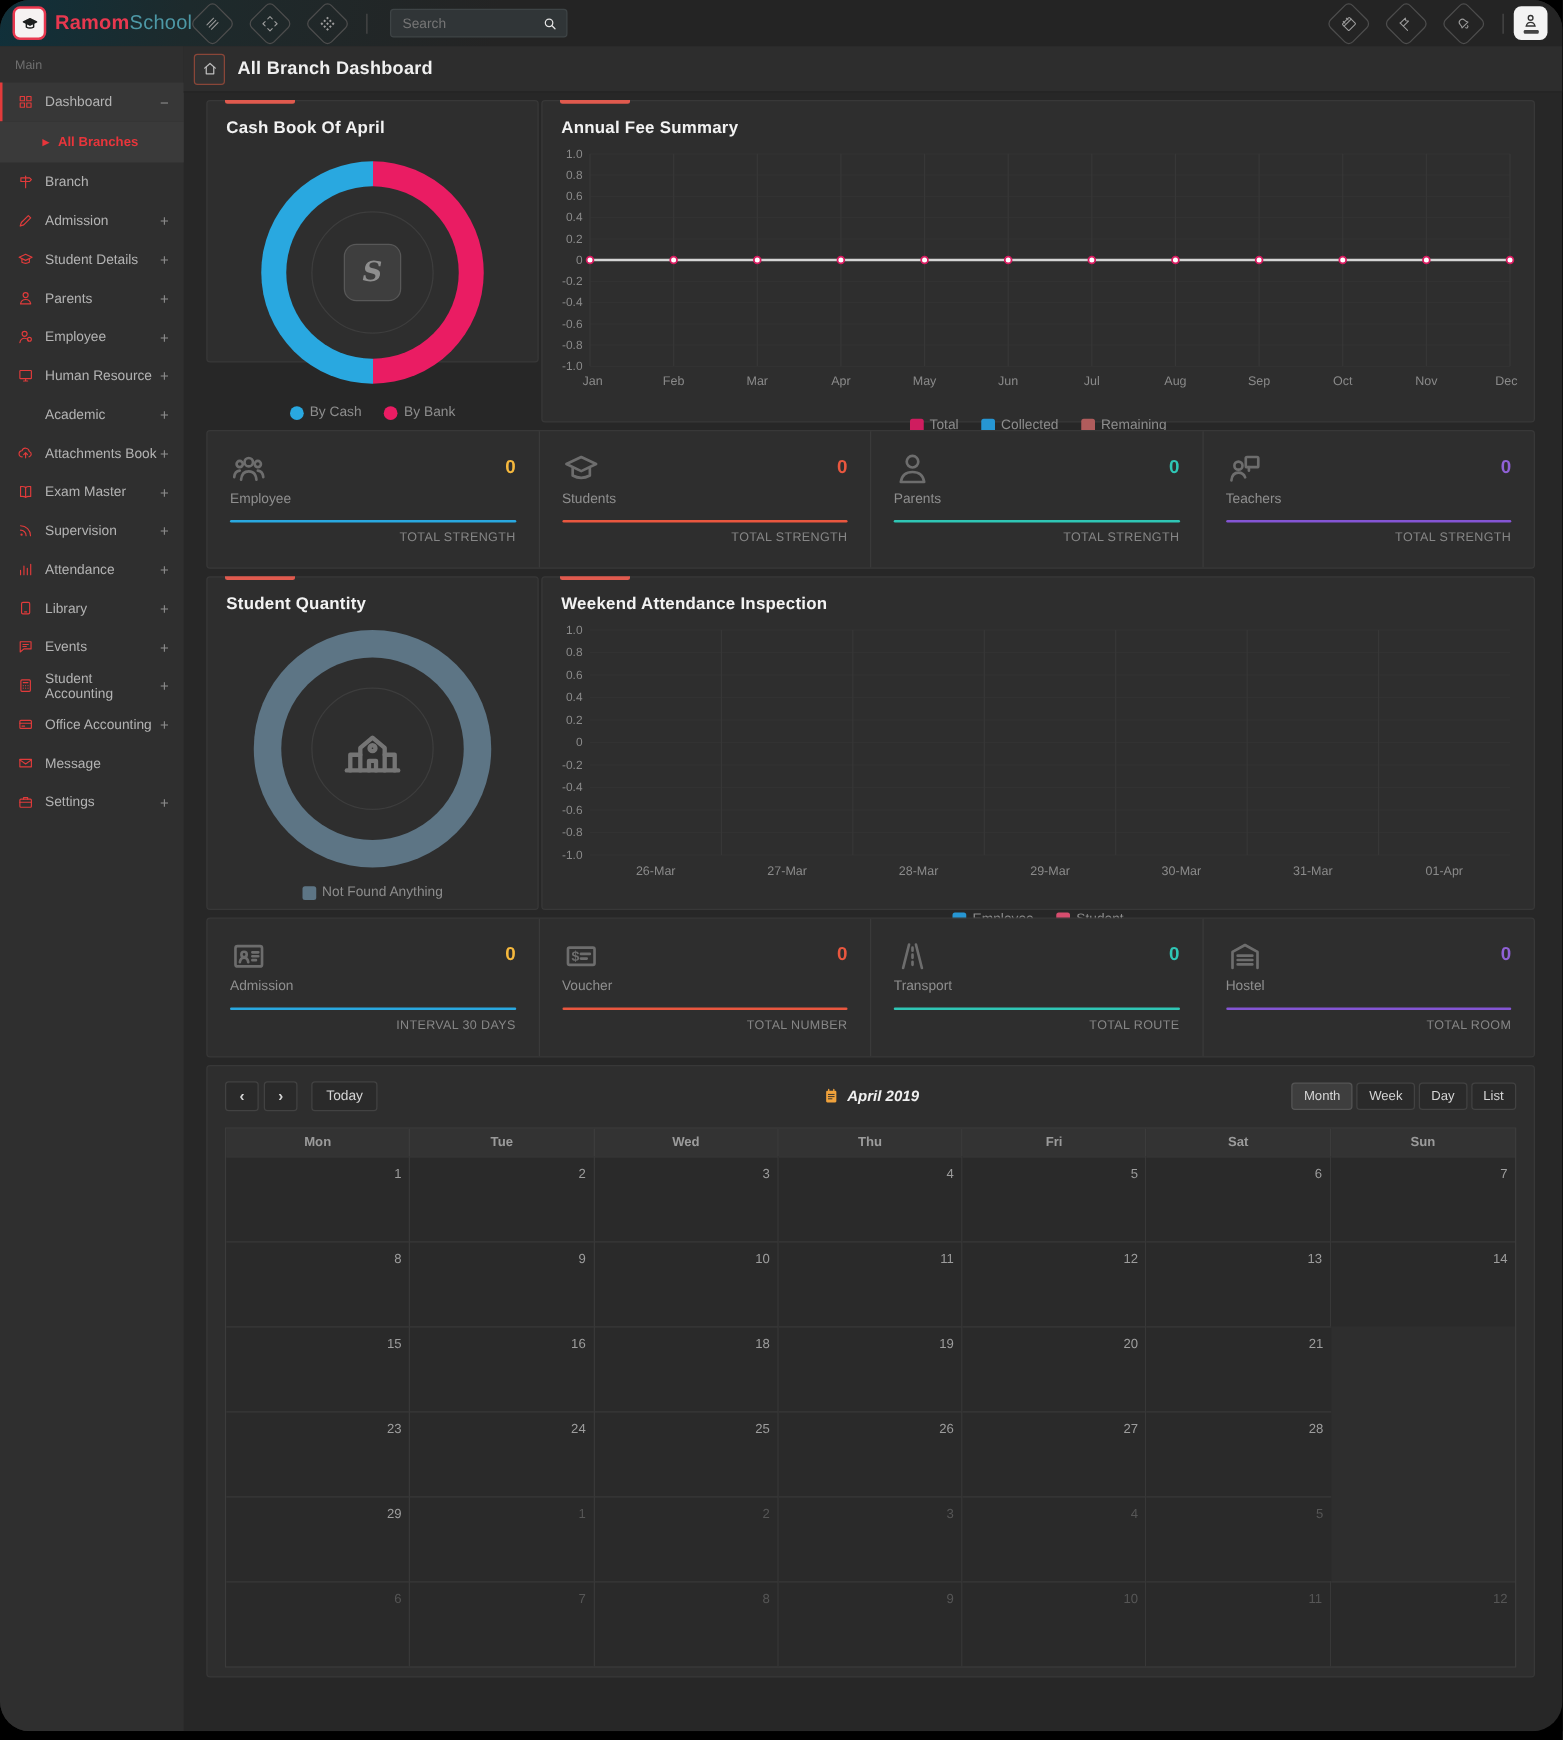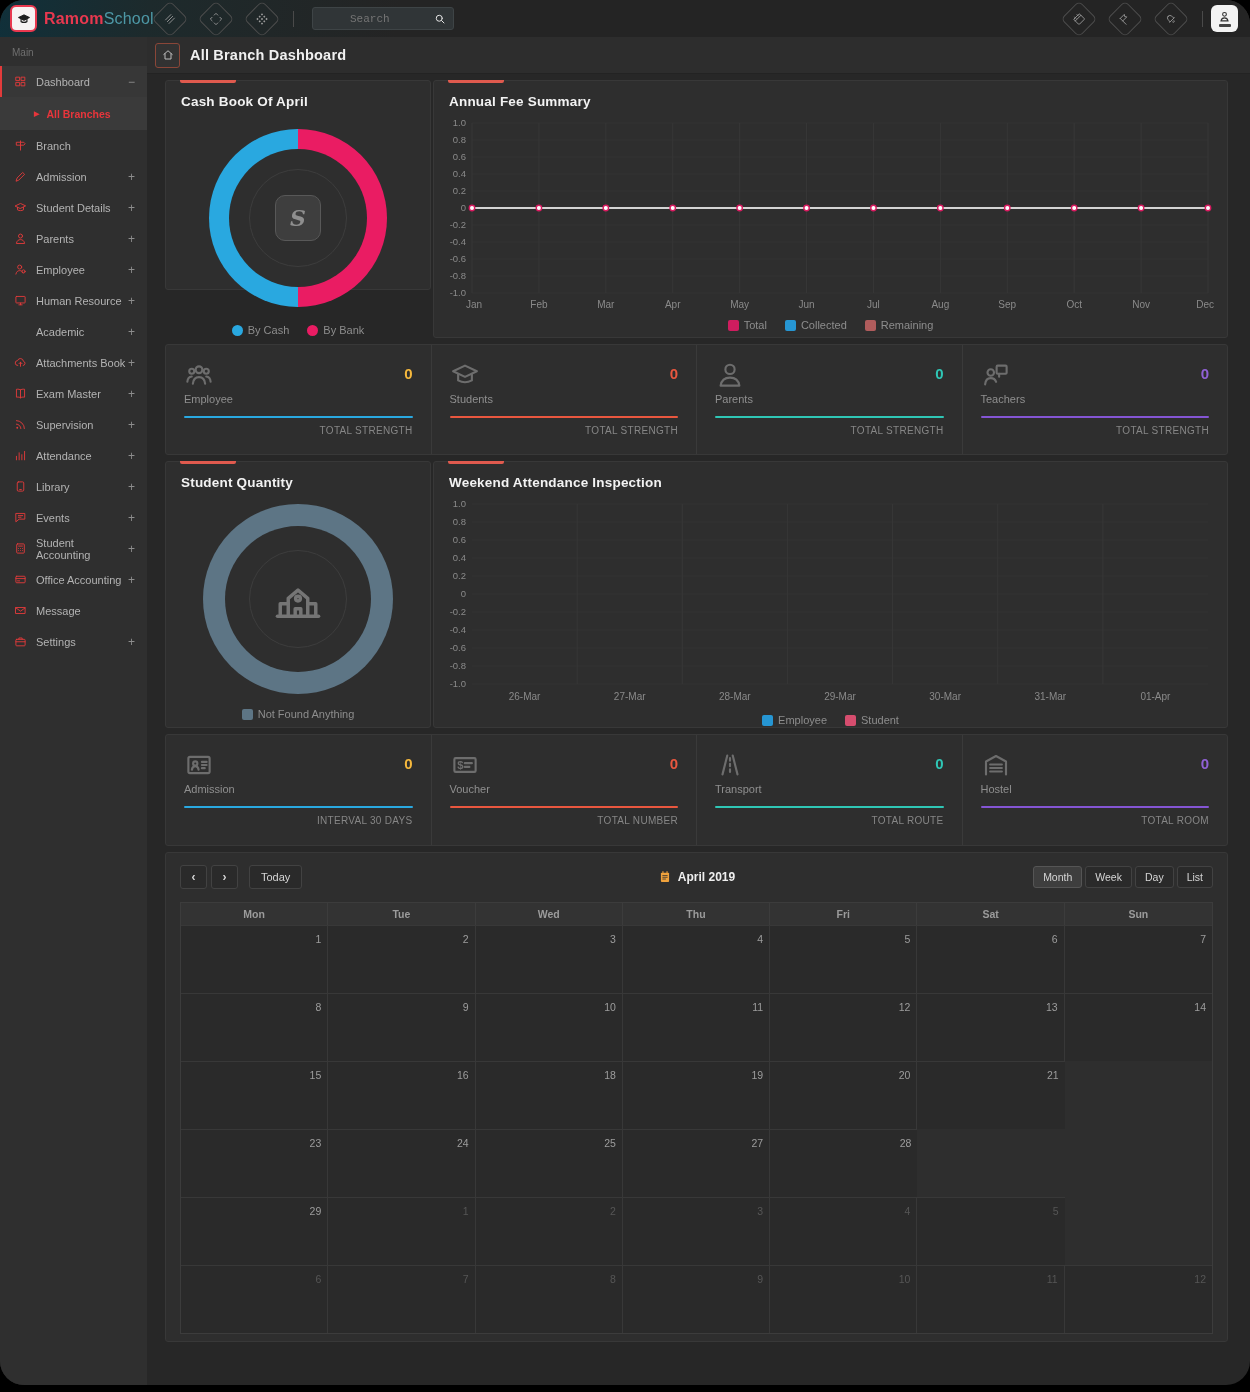--- a/index.html
+++ b/index.html
@@ -12,21 +12,21 @@
   .logo-mark svg{width:14px;height:14px;color:#1d1d1d;}
   .brand-text{margin-left:7px;font-size:16px;font-weight:bold;letter-spacing:.2px;white-space:nowrap;}
   .brand-primary{color:#e8384f;}
   .brand-secondary{color:#4d98a6;font-weight:normal;}
   .diamond{width:24px;height:24px;border:1px solid #4d4d4d;border-radius:5px;transform:rotate(45deg);
            display:flex;align-items:center;justify-content:center;margin:0 10px;cursor:pointer;flex:none;}
   .diamond svg{width:12px;height:12px;transform:rotate(-45deg);color:#9c9c9c;}
   .tb-divider{width:1px;height:16px;background:#4a4a4a;margin:0 8px;}
   .searchbox{width:142px;height:23px;margin-left:10px;background:#303537;border:1px solid #3e4446;border-radius:3px;
              display:flex;align-items:center;padding:0 7px;box-sizing:border-box;}
-  .searchbox input{flex:1;min-width:0;background:transparent;border:0;outline:0;color:#c9c9c9;font-size:11px;font-family:Liberation Mono, monospace;margin-left:28px;}
+  .searchbox input{flex:1;min-width:0;background:transparent;border:0;outline:0;color:#c9c9c9;font-size:11px;font-family:Liberation Sans, sans-serif;}
   .searchbox svg{width:12px;height:12px;color:#e3e3e3;flex:none;}
   .tb-right{margin-left:auto;display:flex;align-items:center;padding-right:12px;}
   .avatar{width:27px;height:27px;background:#f3f3f3;border-radius:6px;display:flex;flex-direction:column;align-items:center;justify-content:center;cursor:pointer;}
   .avatar svg{width:13px;height:13px;color:#333;}
   .avatar::after{content:"";width:12px;height:3px;background:#444;border-radius:1px;margin-top:1px;}
   
   .sidebar{position:absolute;left:0;top:37px;width:147px;bottom:0;background:#2f2f2f;}
   .side-section{padding:10px 12px 8px;color:#6f6f6f;font-size:10px;}
   .side-item{position:relative;height:31px;display:flex;align-items:center;padding:0 12px 0 14px;color:#b3b3b3;font-size:11px;cursor:pointer;}
   .side-item .side-ico{display:flex;margin-right:9px;}
@@ -67,28 +67,28 @@
   .stat-cell{flex:1;padding:15px 18px 0;box-sizing:border-box;}
   .stat-cell + .stat-cell{border-left:1px solid #3a3a3a;}
   .stat-top{display:flex;justify-content:space-between;align-items:flex-start;}
   .stat-top svg{width:30px;height:30px;color:#6d6d6d;}
   .stat-value{font-size:15px;font-weight:bold;margin-top:5px;}
   .stat-label{color:#8f8f8f;font-size:11px;margin-top:3px;}
   .stat-line{height:2px;margin-top:11px;border-radius:1px;}
   .stat-sub{text-align:right;color:#868686;font-size:10px;margin-top:7px;letter-spacing:.3px;}
   
   .chart-wrap{padding:6px 10px 0 10px;}
-  .chart-legend{margin-top:2px;}
+  .chart-legend{margin-top:16px;}
   
   .cal-toolbar{position:relative;display:flex;align-items:center;padding:12px 14px 10px;}
   .cal-btn{height:24px;background:#2a2a2a;border:1px solid #424242;border-radius:3px;color:#d5d5d5;
            display:flex;align-items:center;justify-content:center;font-size:12px;cursor:pointer;box-sizing:border-box;font-family:inherit;}
   .cal-nav{width:27px;margin-right:4px;font-weight:bold;}
   .cal-today{padding:0 11px;font-size:11px;margin-left:7px;}
-  .cal-title{position:absolute;left:0;right:0;display:flex;justify-content:center;align-items:center;gap:6px;pointer-events:none;}
+  .cal-title{position:absolute;left:0;right:0;display:flex;justify-content:center;align-items:center;gap:6px;pointer-events:none;font-style:italic;}
   .cal-title svg{width:14px;height:14px;color:#f0a23c;}
   .cal-title span{color:#efefef;font-weight:bold;font-size:12px;}
   .cal-views{margin-left:auto;display:flex;gap:3px;}
   .cal-view-btn{padding:0 9px;height:22px;font-size:10.5px;}
   .cal-view-btn.active{background:#3e3e3e;border-color:#555;}
   .cal-grid{margin:3px 14px 14px;border:1px solid #3c3c3c;}
   .cal-row{display:grid;grid-template-columns:repeat(7,1fr);}
   .cal-dow{background:#333333;border-right:1px solid #3c3c3c;height:22px;line-height:22px;text-align:center;color:#9b9b9b;font-size:10.5px;font-weight:bold;}
   .cal-dow:last-child{border-right:0;}
   .cal-cell{height:68px;border-right:1px solid #383838;border-top:1px solid #383838;background:#2a2a2a;text-align:right;padding:3px 6px;box-sizing:border-box;cursor:pointer;}
@@ -729,20 +729,21 @@
             <div class="cal-cell"><span class="cal-date">16</span></div>
             <div class="cal-cell"><span class="cal-date">18</span></div>
             <div class="cal-cell"><span class="cal-date">19</span></div>
             <div class="cal-cell"><span class="cal-date">20</span></div>
             <div class="cal-cell"><span class="cal-date">21</span></div>
           </div>
           <div class="cal-row">
             <div class="cal-cell"><span class="cal-date">23</span></div>
             <div class="cal-cell"><span class="cal-date">24</span></div>
             <div class="cal-cell"><span class="cal-date">25</span></div>
+            <div class="cal-cell"><span class="cal-date">26</span></div>
             <div class="cal-cell"><span class="cal-date">27</span></div>
             <div class="cal-cell"><span class="cal-date">28</span></div>
           </div>
           <div class="cal-row">
             <div class="cal-cell"><span class="cal-date">29</span></div>
             <div class="cal-cell"><span class="cal-date other">1</span></div>
             <div class="cal-cell"><span class="cal-date other">2</span></div>
             <div class="cal-cell"><span class="cal-date other">3</span></div>
             <div class="cal-cell"><span class="cal-date other">4</span></div>
             <div class="cal-cell"><span class="cal-date other">5</span></div>

